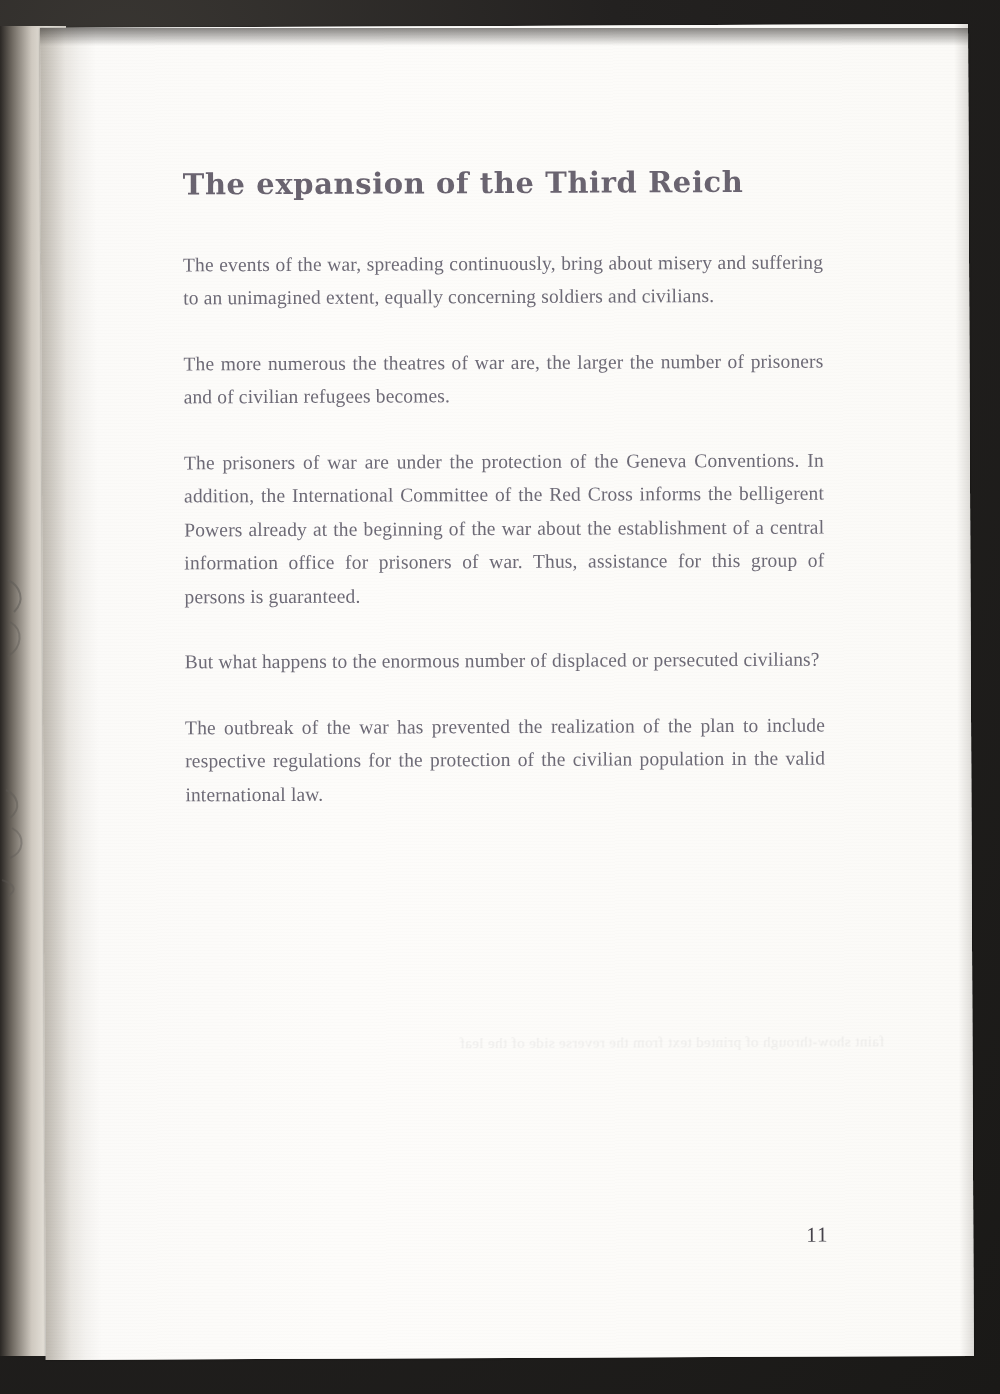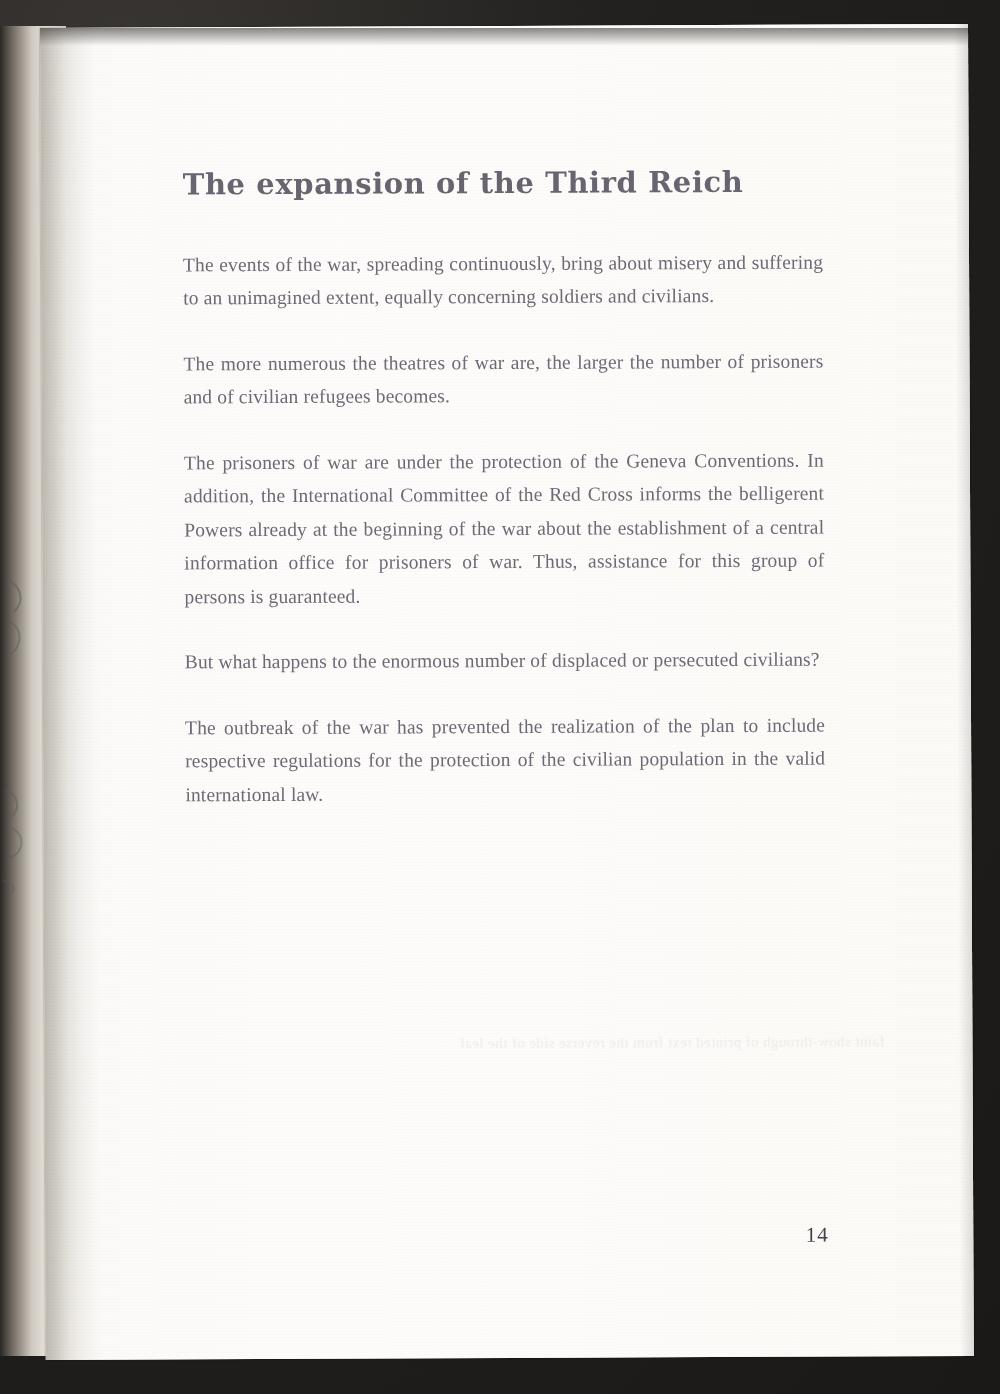--- a/index.html
+++ b/index.html
@@ -181,19 +181,19 @@
     <div class="content">
       <h1 class="title">The expansion of the Third Reich</h1>
 
       <p class="para">The events of the war, spreading continuously, bring about misery and suffering to an unimagined extent, equally concerning soldiers and civilians.</p>
       <p class="para">The more numerous the theatres of war are, the larger the number of prisoners and of civilian refugees becomes.</p>
       <p class="para">The prisoners of war are under the protection of the Geneva Conventions. In addition, the International Committee of the Red Cross informs the belligerent Powers already at the beginning of the war about the establishment of a central information office for prisoners of war. Thus, assistance for this group of persons is guaranteed.</p>
       <p class="para">But what happens to the enormous number of displaced or persecuted civilians?</p>
       <p class="para">The outbreak of the war has prevented the realization of the plan to include respective regulations for the protection of the civilian population in the valid international law.</p>
     </div>
 
-    <div class="folio">14</div>
+    <div class="folio">11</div>
 
     <div class="grain"></div>
   </div>
 
   <div class="top-shadow"></div>
 </div>
 
 </body></html>

